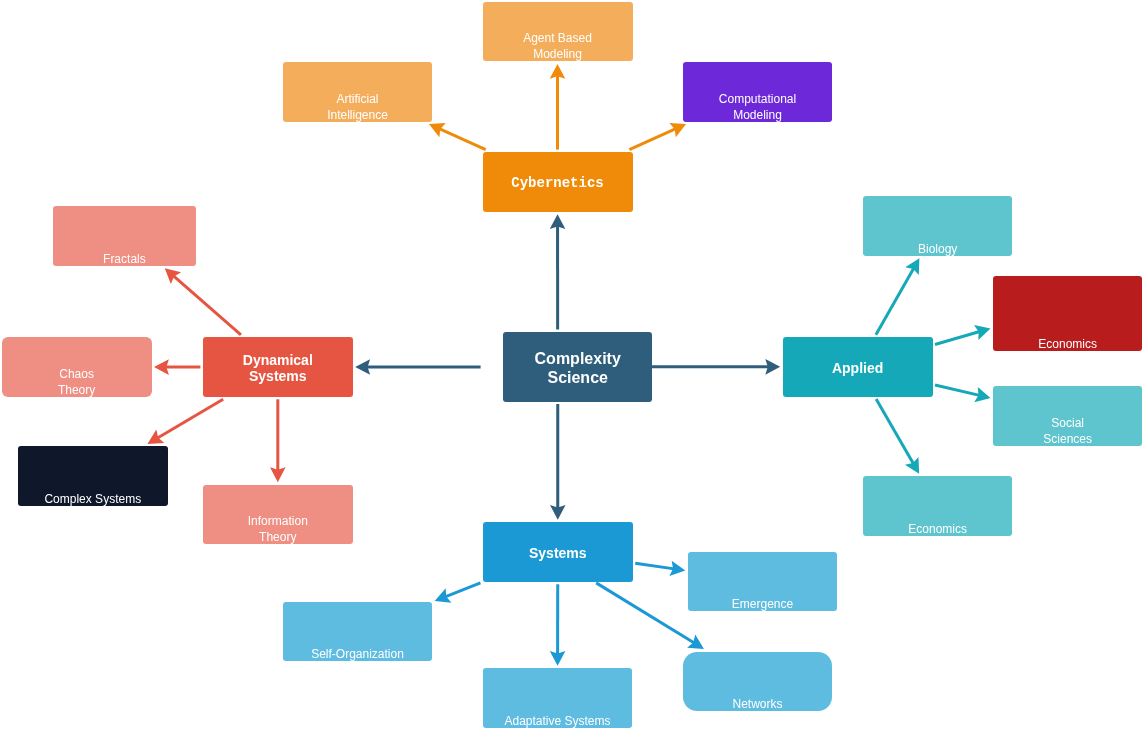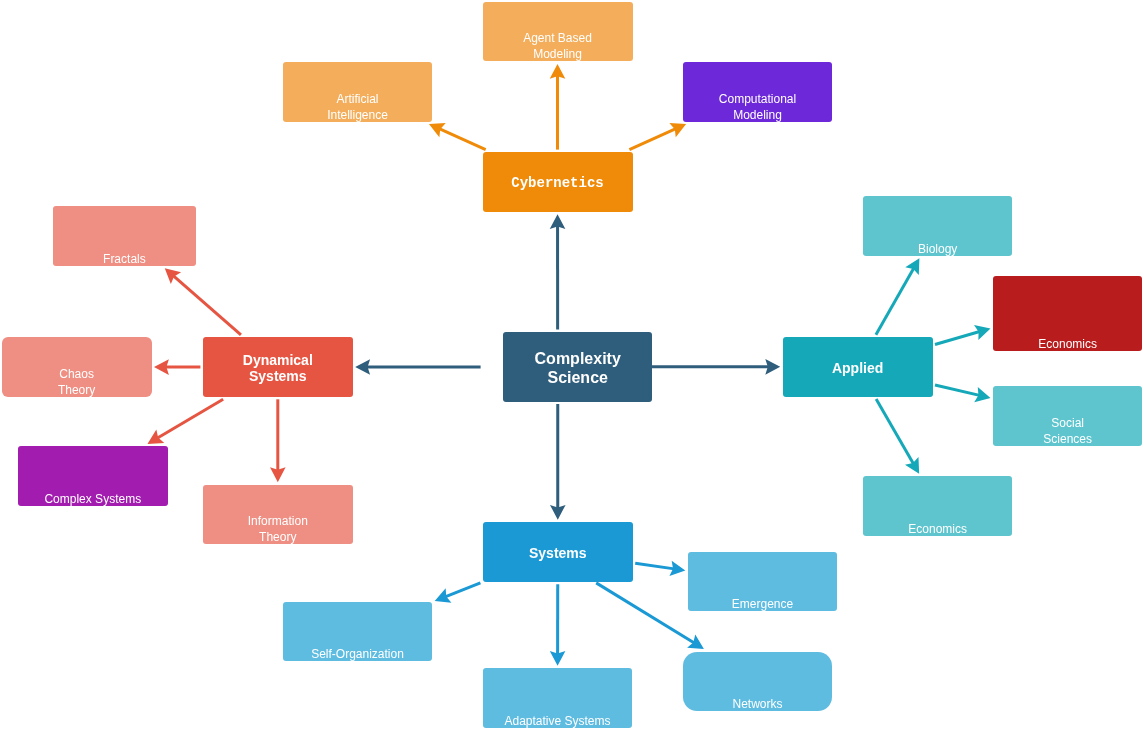--- a/index.html
+++ b/index.html
@@ -115,21 +115,21 @@
       </div>
     <div class="node lvl1" style="left: 202.8px; top: 337.3px; width: 150px; height: 59.6px; background: rgb(230, 85, 65);">
         <span class="node-label">Dynamical<br>Systems</span>
       </div>
     <div class="node lvl2" style="left: 52.9px; top: 206.3px; width: 143px; height: 59.6px; background: rgb(239, 142, 130);">
         <span class="node-label">Fractals</span>
       </div>
     <div class="node lvl2" style="left: 1.6px; top: 337.3px; width: 150px; height: 59.6px; background: rgb(239, 142, 130); border-radius: 6px;">
         <span class="node-label">Chaos<br>Theory</span>
       </div>
-    <div class="node lvl2" style="left: 17.8px; top: 446.3px; width: 150px; height: 59.6px; background: #a21caf;">
+    <div class="node lvl2" style="left: 17.8px; top: 446.3px; width: 150px; height: 59.6px; background: #0f172a;">
         <span class="node-label">Complex Systems</span>
       </div>
     <div class="node lvl2" style="left: 202.8px; top: 484.6px; width: 150px; height: 59.6px; background: rgb(239, 142, 130);">
         <span class="node-label">Information<br>Theory</span>
       </div>
     <div class="node lvl1" style="left: 782.6px; top: 337.1px; width: 150px; height: 59.6px; background: rgb(21, 168, 184);">
         <span class="node-label">Applied</span>
       </div>
     <div class="node lvl2" style="left: 862.9px; top: 196.2px; width: 149.6px; height: 59.6px; background: rgb(94, 197, 206);">
         <span class="node-label">Biology</span>

